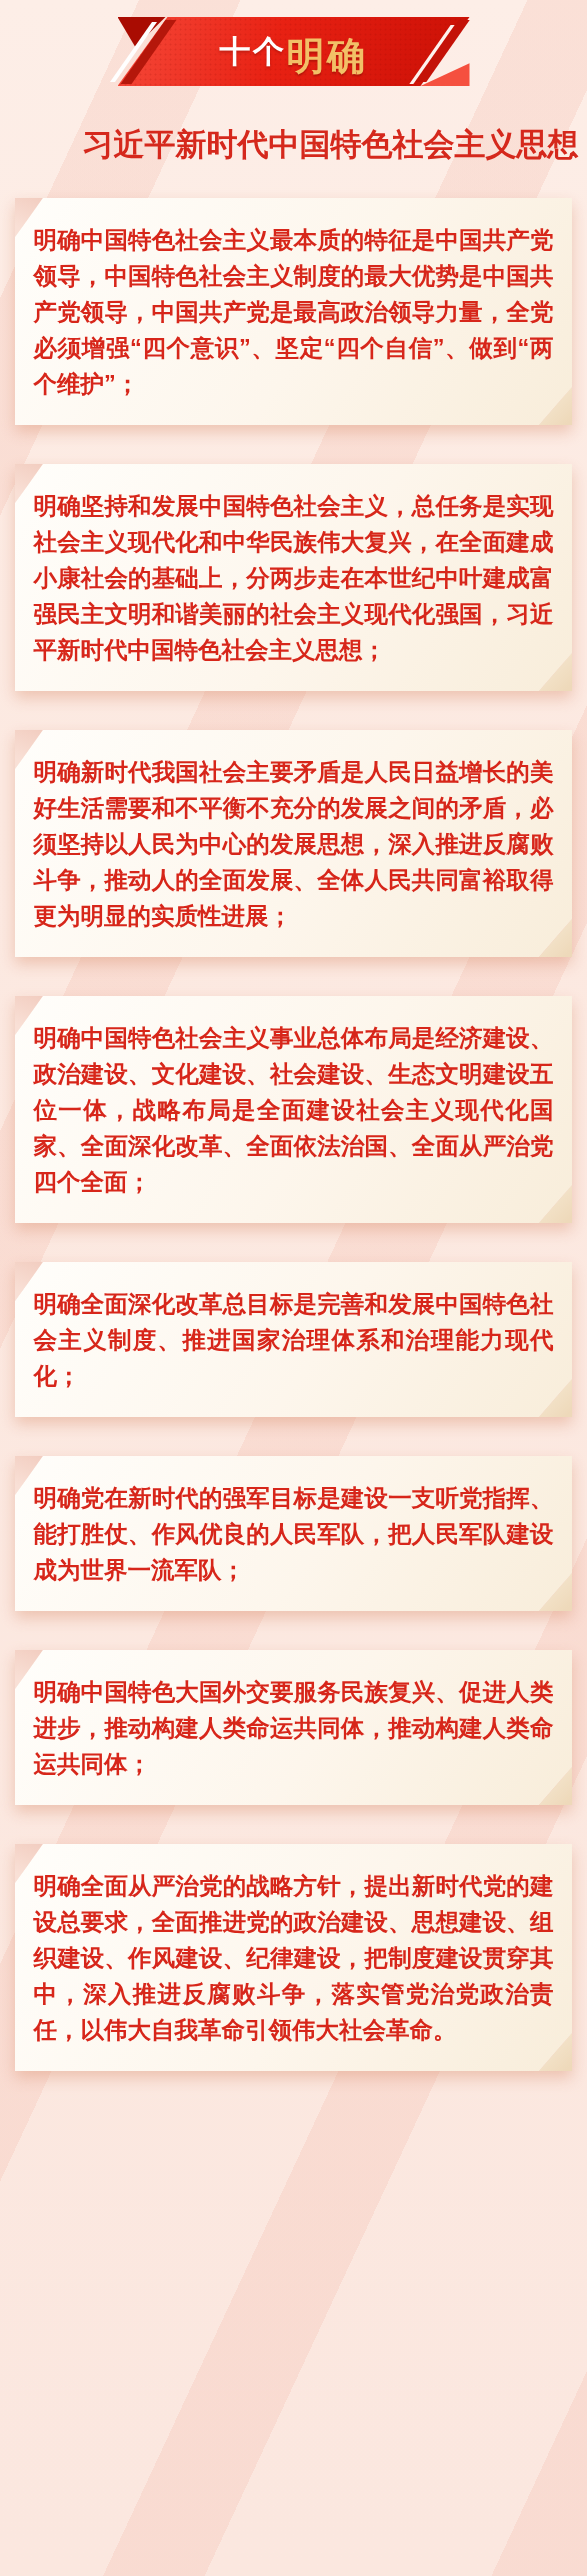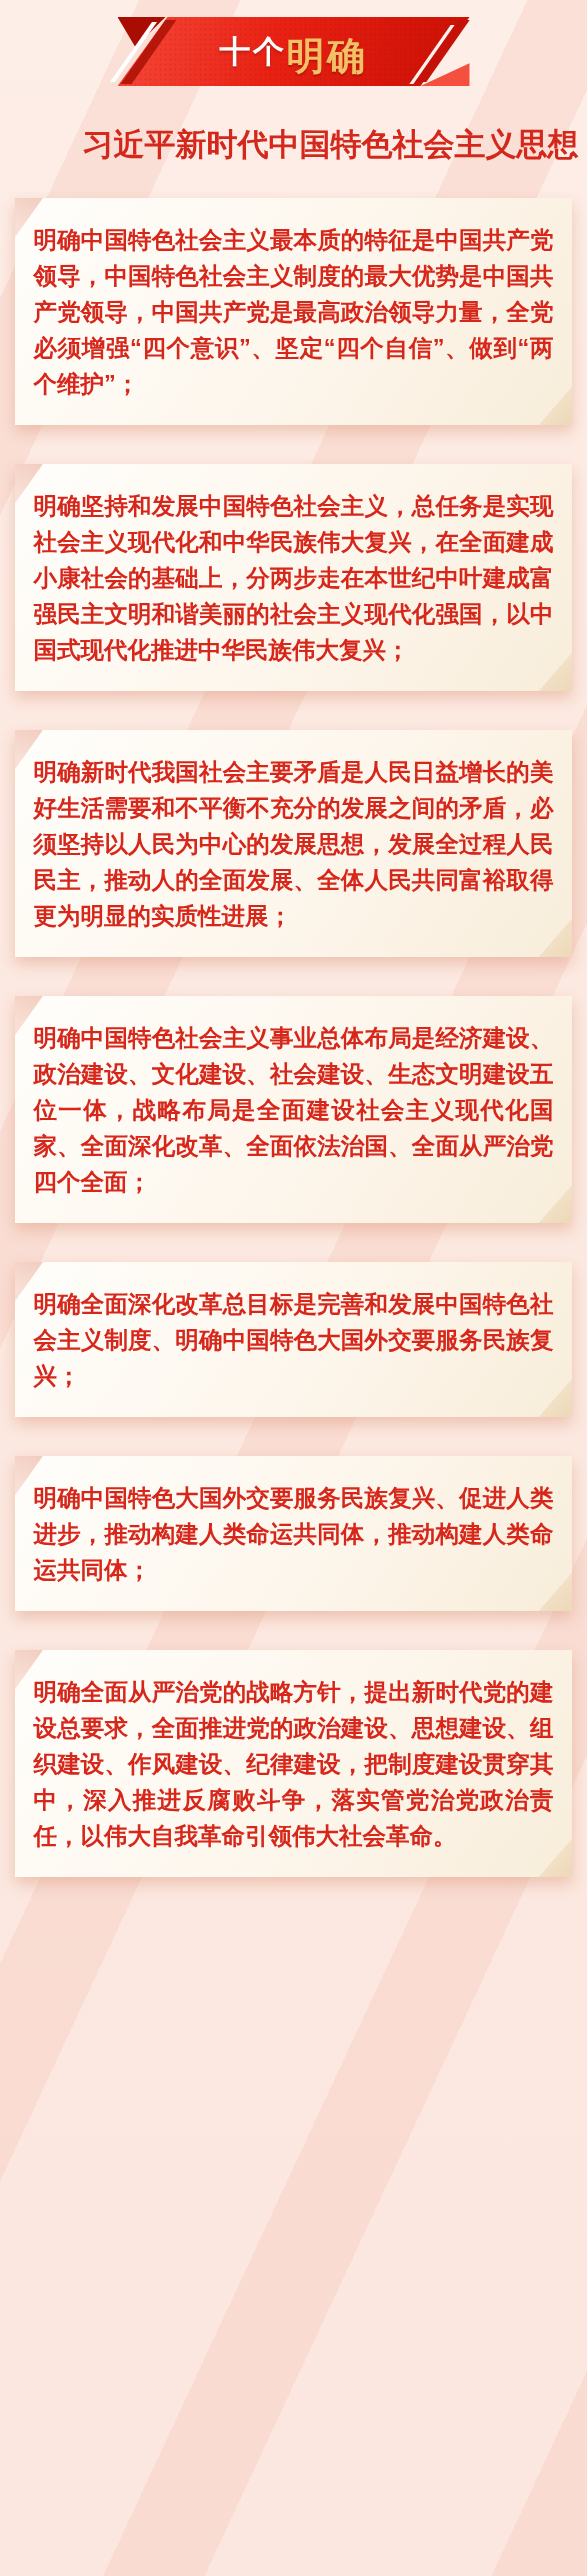--- a/index.html
+++ b/index.html
@@ -113,50 +113,57 @@
       <i class="flap-br"></i>
       <div class="card">
         <p>明确中国特色社会主义最本质的特征是中国共产党领导，中国特色社会主义制度的最大优势是中国共产党领导，中国共产党是最高政治领导力量，全党必须增强“四个意识”、坚定“四个自信”、做到“两个维护”；</p>
       </div>
     </div>
 
     <div class="card-wrap">
       <i class="flap-tl"></i>
       <i class="flap-br"></i>
       <div class="card">
-        <p>明确坚持和发展中国特色社会主义，总任务是实现社会主义现代化和中华民族伟大复兴，在全面建成小康社会的基础上，分两步走在本世纪中叶建成富强民主文明和谐美丽的社会主义现代化强国，以中国式现代化推进中华民族伟大复兴；</p>
+        <p>明确坚持和发展中国特色社会主义，总任务是实现社会主义现代化和中华民族伟大复兴，在全面建成小康社会的基础上，分两步走在本世纪中叶建成富强民主文明和谐美丽的社会主义现代化强国，习近平新时代中国特色社会主义思想；</p>
       </div>
     </div>
 
     <div class="card-wrap">
       <i class="flap-tl"></i>
       <i class="flap-br"></i>
       <div class="card">
-        <p>明确新时代我国社会主要矛盾是人民日益增长的美好生活需要和不平衡不充分的发展之间的矛盾，必须坚持以人民为中心的发展思想，发展全过程人民民主，推动人的全面发展、全体人民共同富裕取得更为明显的实质性进展；</p>
+        <p>明确新时代我国社会主要矛盾是人民日益增长的美好生活需要和不平衡不充分的发展之间的矛盾，必须坚持以人民为中心的发展思想，深入推进反腐败斗争，推动人的全面发展、全体人民共同富裕取得更为明显的实质性进展；</p>
       </div>
     </div>
 
     <div class="card-wrap">
       <i class="flap-tl"></i>
       <i class="flap-br"></i>
       <div class="card">
         <p>明确中国特色社会主义事业总体布局是经济建设、政治建设、文化建设、社会建设、生态文明建设五位一体，战略布局是全面建设社会主义现代化国家、全面深化改革、全面依法治国、全面从严治党四个全面；</p>
       </div>
     </div>
 
     <div class="card-wrap">
       <i class="flap-tl"></i>
       <i class="flap-br"></i>
       <div class="card">
-        <p>明确全面深化改革总目标是完善和发展中国特色社会主义制度、明确中国特色大国外交要服务民族复兴；</p>
+        <p>明确全面深化改革总目标是完善和发展中国特色社会主义制度、推进国家治理体系和治理能力现代化；</p>
       </div>
     </div>
 
 
 
+    <div class="card-wrap">
+      <i class="flap-tl"></i>
+      <i class="flap-br"></i>
+      <div class="card">
+        <p>明确党在新时代的强军目标是建设一支听党指挥、能打胜仗、作风优良的人民军队，把人民军队建设成为世界一流军队；</p>
+      </div>
+    </div>
 
     <div class="card-wrap">
       <i class="flap-tl"></i>
       <i class="flap-br"></i>
       <div class="card">
         <p>明确中国特色大国外交要服务民族复兴、促进人类进步，推动构建人类命运共同体，推动构建人类命运共同体；</p>
       </div>
     </div>
 
     <div class="card-wrap">

